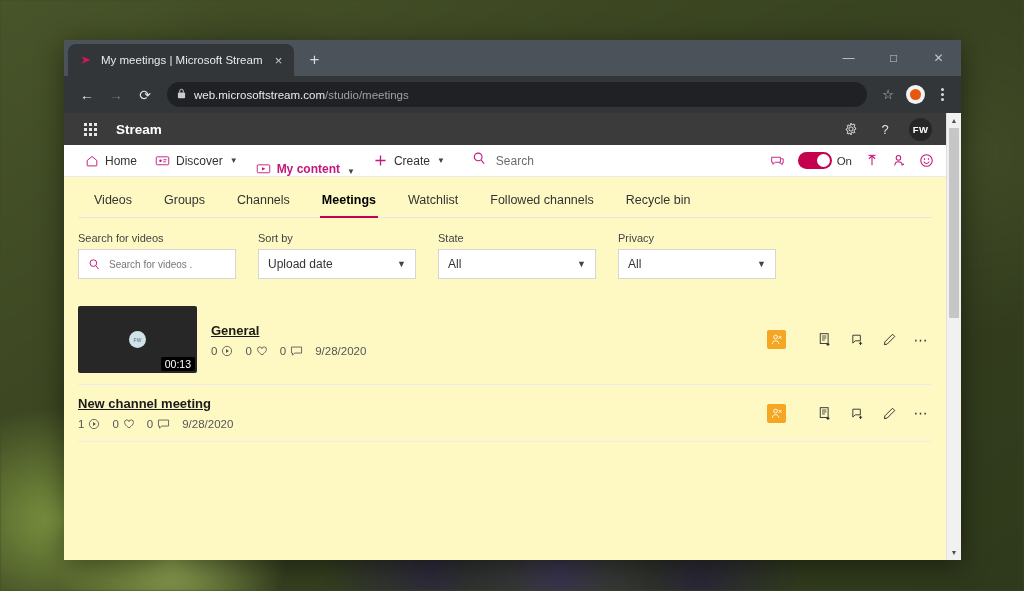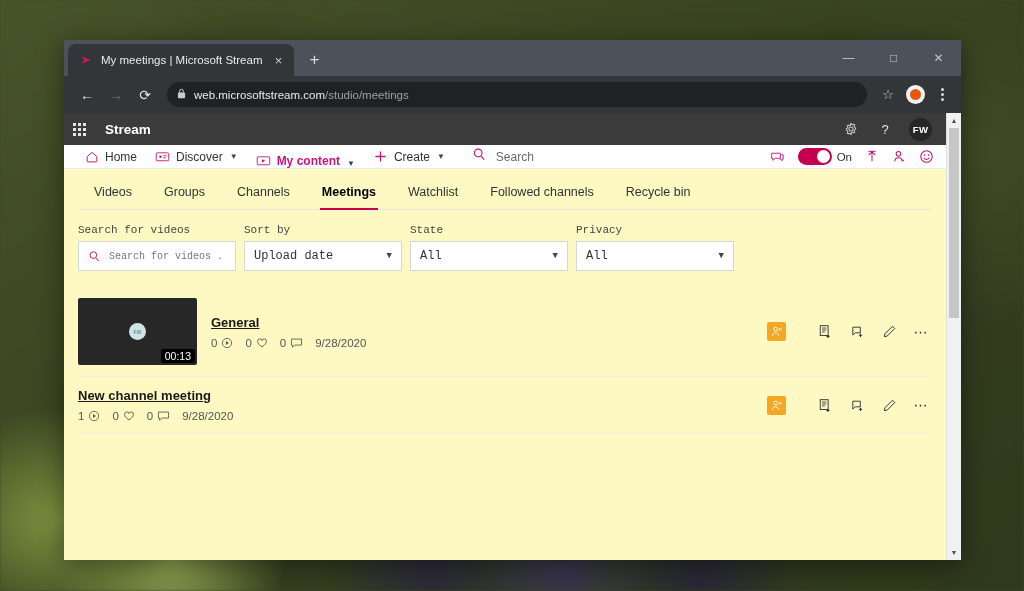--- a/index.html
+++ b/index.html
@@ -180,21 +180,21 @@
     flex-direction: column;
     overflow: hidden;
   }
 
   
   .stream-header {
     height: 32px;
     background: #3b3b3b;
     display: flex;
     align-items: center;
-    padding: 0 10px 0 4px;
+    padding: 0 10px 0 15px;
     flex: none;
     justify-content: center;
   }
   .waffle {
     width: 22px; height: 22px;
     display: grid;
     grid-template-columns: repeat(3, 3px);
     grid-template-rows: repeat(3, 3px);
     gap: 2px;
     align-content: center;
@@ -226,21 +226,21 @@
     background: #262626;
     color: #fff;
     font-size: 9.5px;
     font-weight: bold;
     display: flex; align-items: center; justify-content: center;
     letter-spacing: .3px;
   }
 
   
   .stream-nav {
-    height: 24px;
+    height: 32px;
     background: #fff;
     border-bottom: 1px solid #ebebeb;
     display: flex;
     align-items: center;
     padding: 0 10px 0 12px;
     flex: none;
   }
   .nav-item {
     display: flex;
     align-items: center;
@@ -308,23 +308,22 @@
   .tabs .t.on::after {
     content: "";
     position: absolute;
     left: 14px; right: 14px; bottom: -1px;
     height: 2px;
     background: #c4004f;
   }
 
   .filters {
     display: flex;
-    gap: 8px;
+    gap: 22px;
     padding: 14px 0 0 0;
-    font-family: Liberation Mono, monospace;
   }
   .fgroup { display: flex; flex-direction: column; gap: 5px; }
   .flabel { font-size: 11px; color: #444; }
   .fctl {
     height: 30px;
     border: 1px solid #d6d6d6;
     background: #fff;
     display: flex;
     align-items: center;
     padding: 0 9px;

